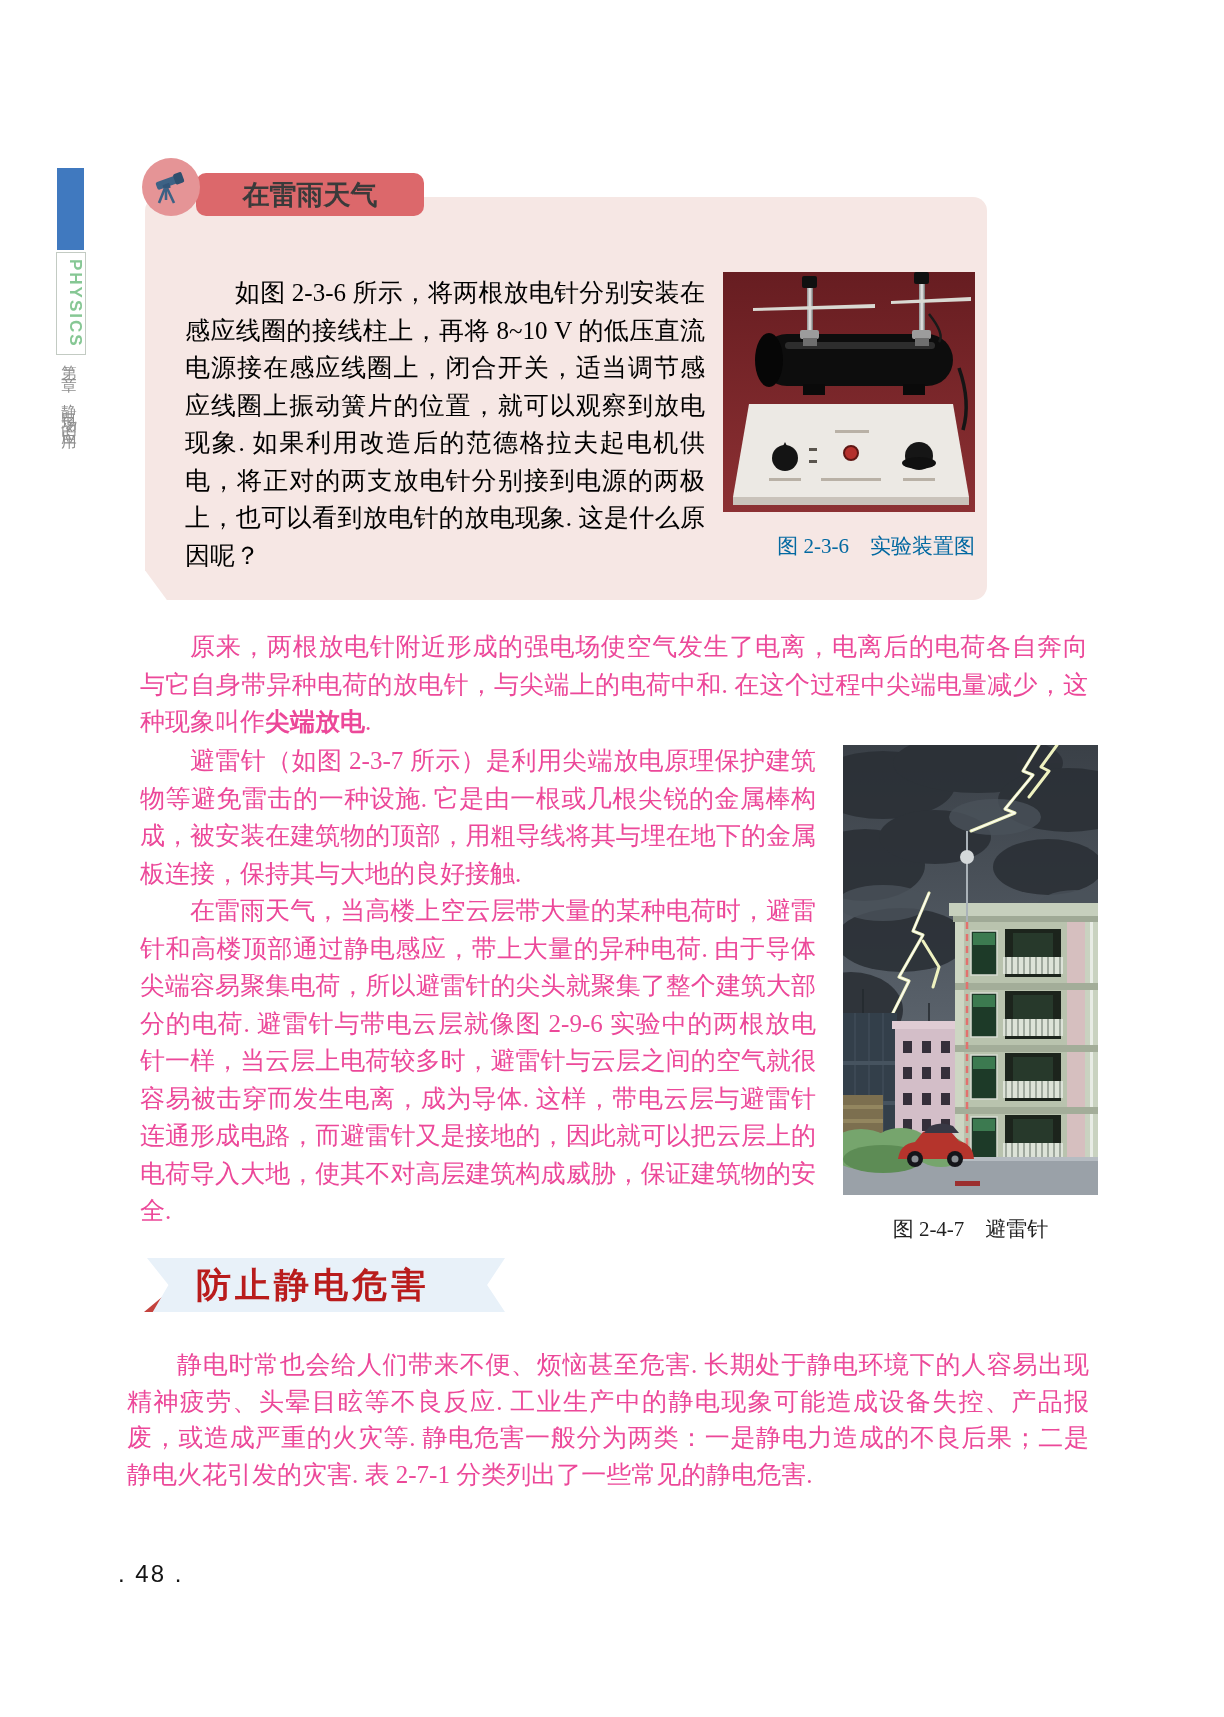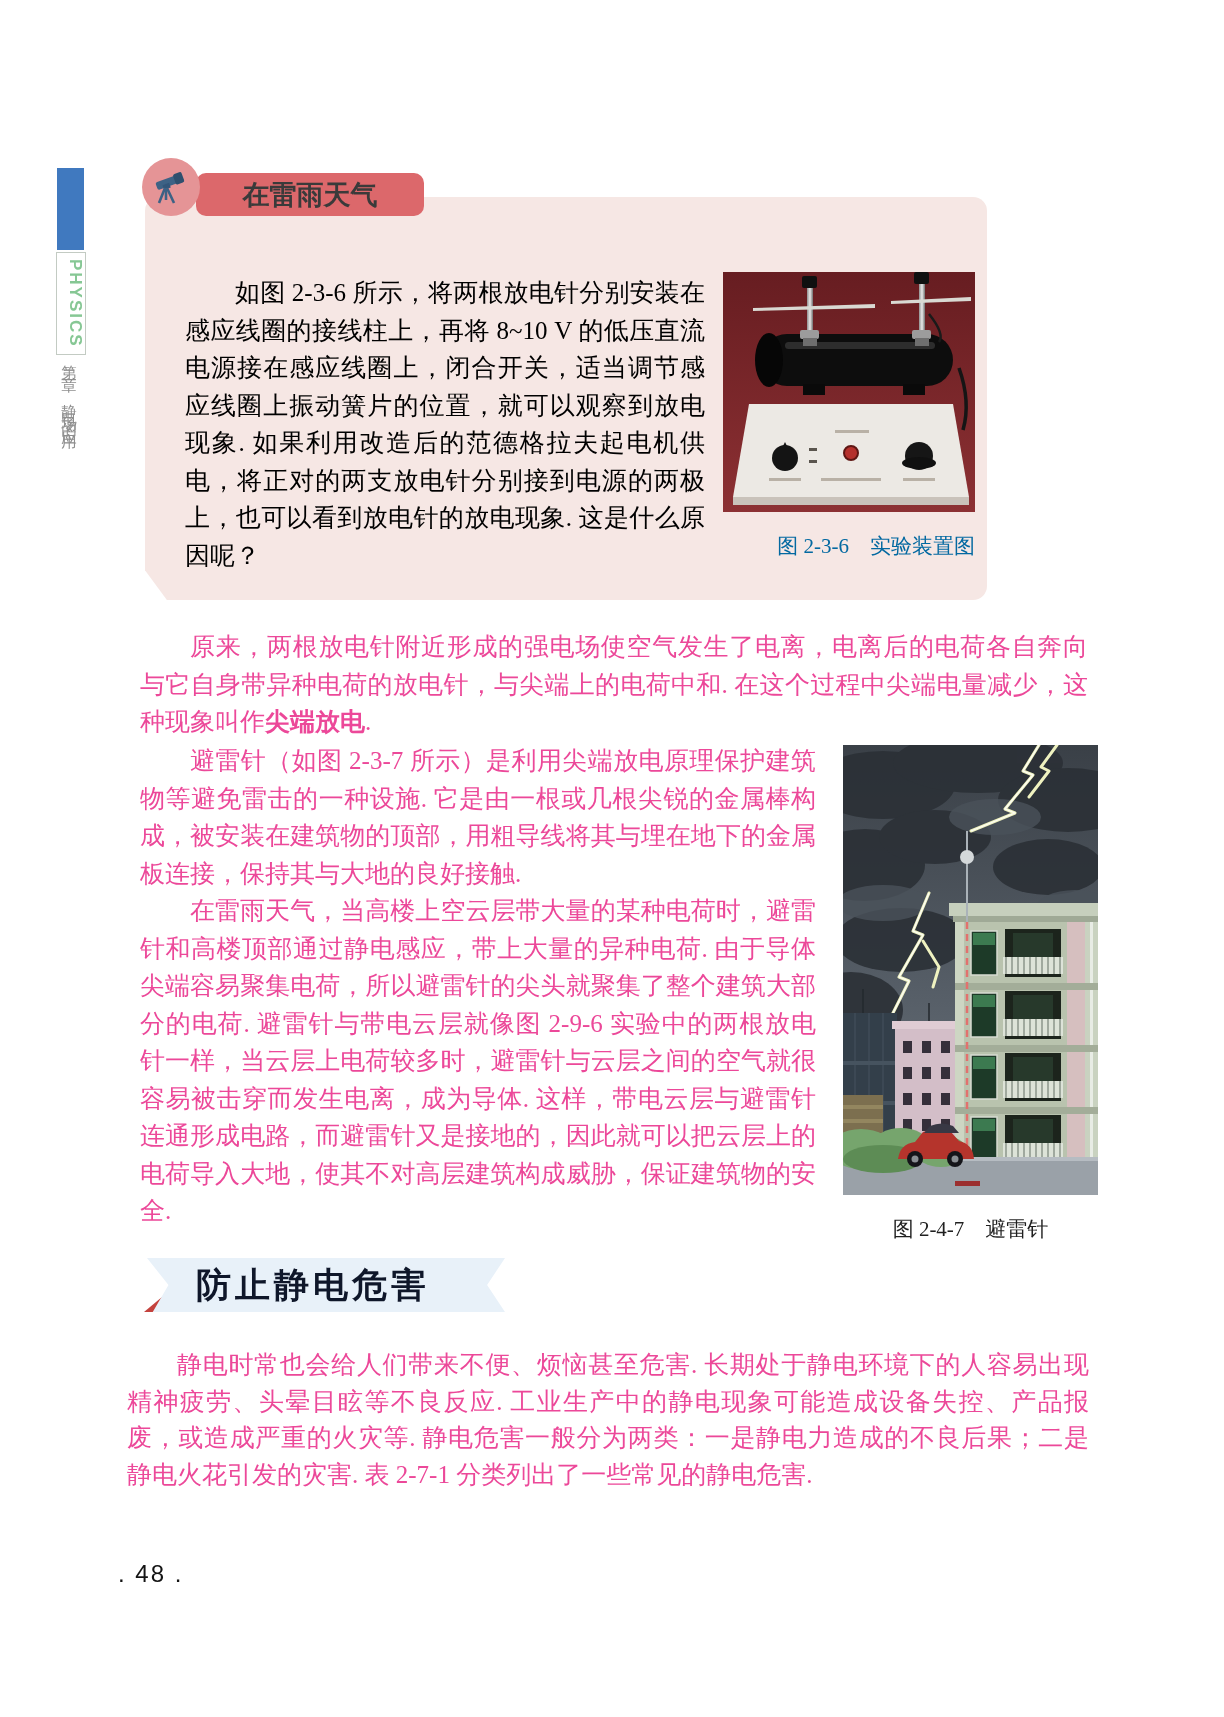--- a/index.html
+++ b/index.html
@@ -42,21 +42,21 @@
   .p4{left:127px;top:1347px;width:962px;line-height:36.5px;}
   .kw{font-family:"Liberation Sans","DejaVu Sans",sans-serif;font-weight:bold;}
 
   
   .banner-accent{left:144px;top:1297px;width:18px;height:15px;background:#c4423d;
         clip-path:polygon(0 100%,100% 0,100% 100%);z-index:1;}
   .banner{left:147px;top:1258px;width:358px;height:54px;background:#e8f1f9;z-index:2;
         clip-path:polygon(0 0,100% 0,95% 50%,100% 100%,1.6% 100%,6% 50%);
         display:flex;align-items:center;justify-content:center;padding-right:26px;box-sizing:border-box;}
   .banner span{font-family:"Liberation Sans","DejaVu Sans",sans-serif;font-weight:bold;
-        font-size:35px;letter-spacing:4px;color:#0f172a;}
+        font-size:35px;letter-spacing:4px;color:#b91c1c;}
 
   .pagenum{left:118px;top:1560px;font-family:"Liberation Sans","DejaVu Sans",sans-serif;
         font-size:24px;color:#141414;letter-spacing:2px;}
 </style>
 </head>
 <body>
 
 <div class="page">
 
   <div class="abs side-blue"></div>

